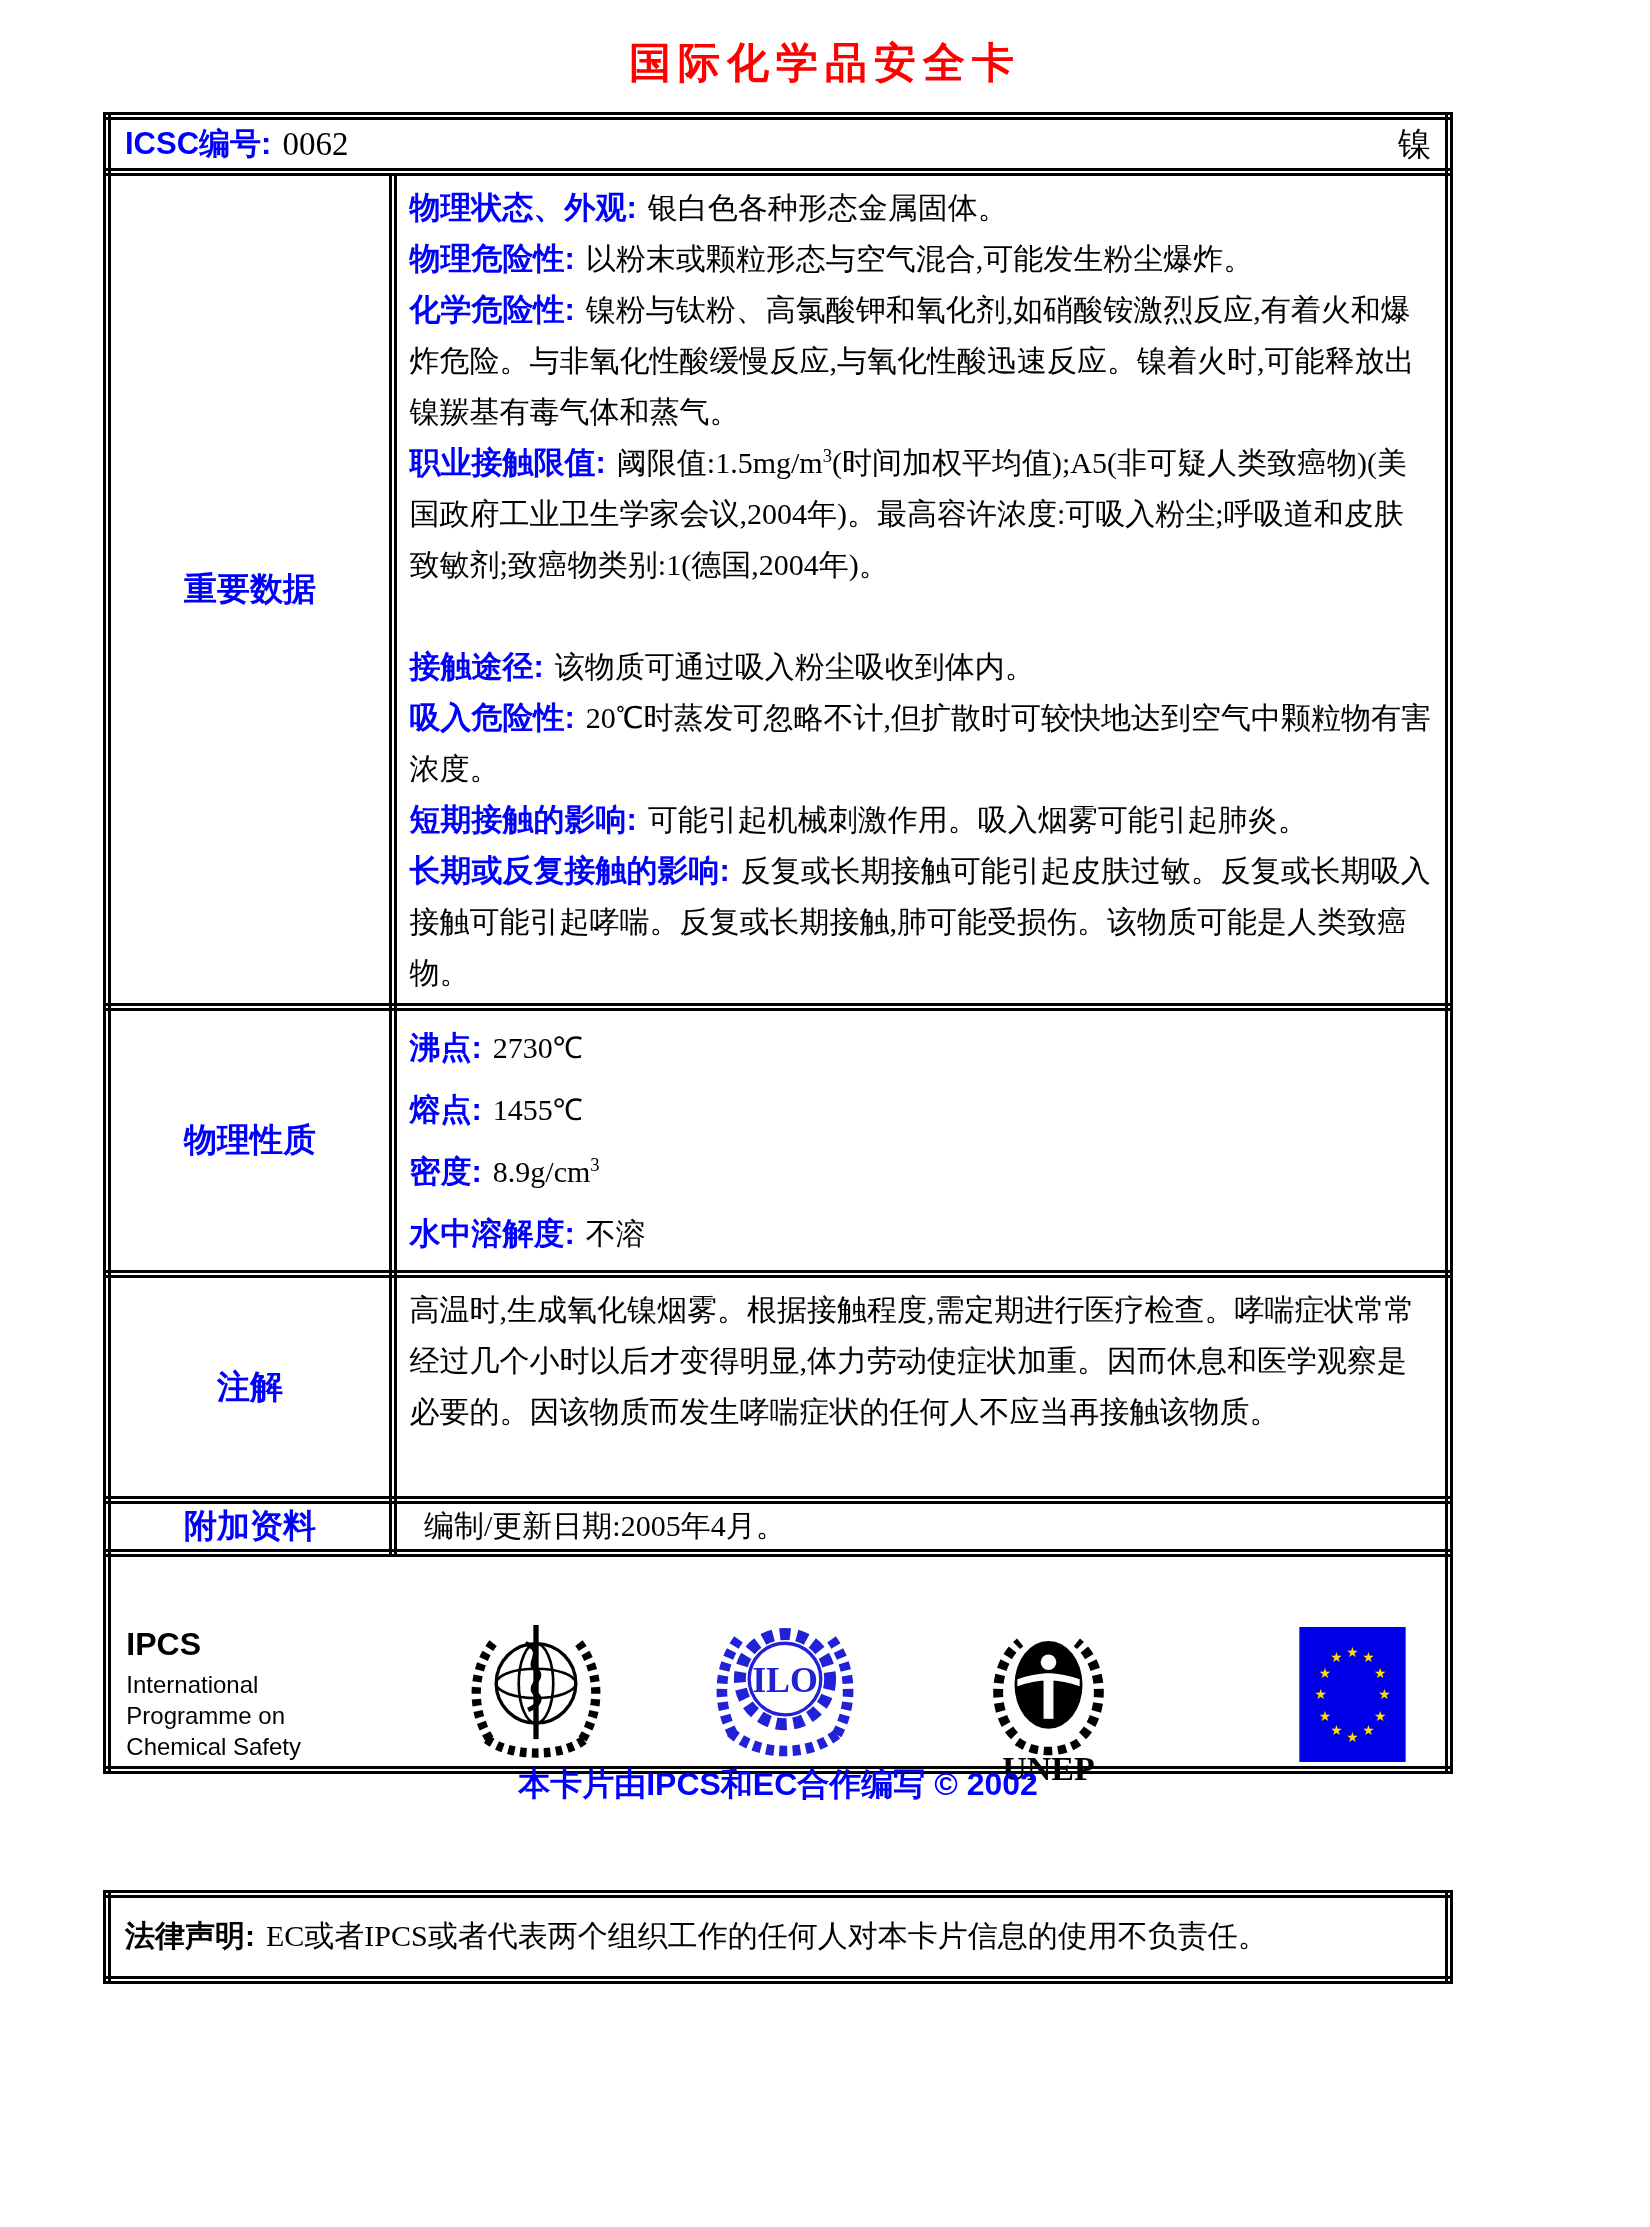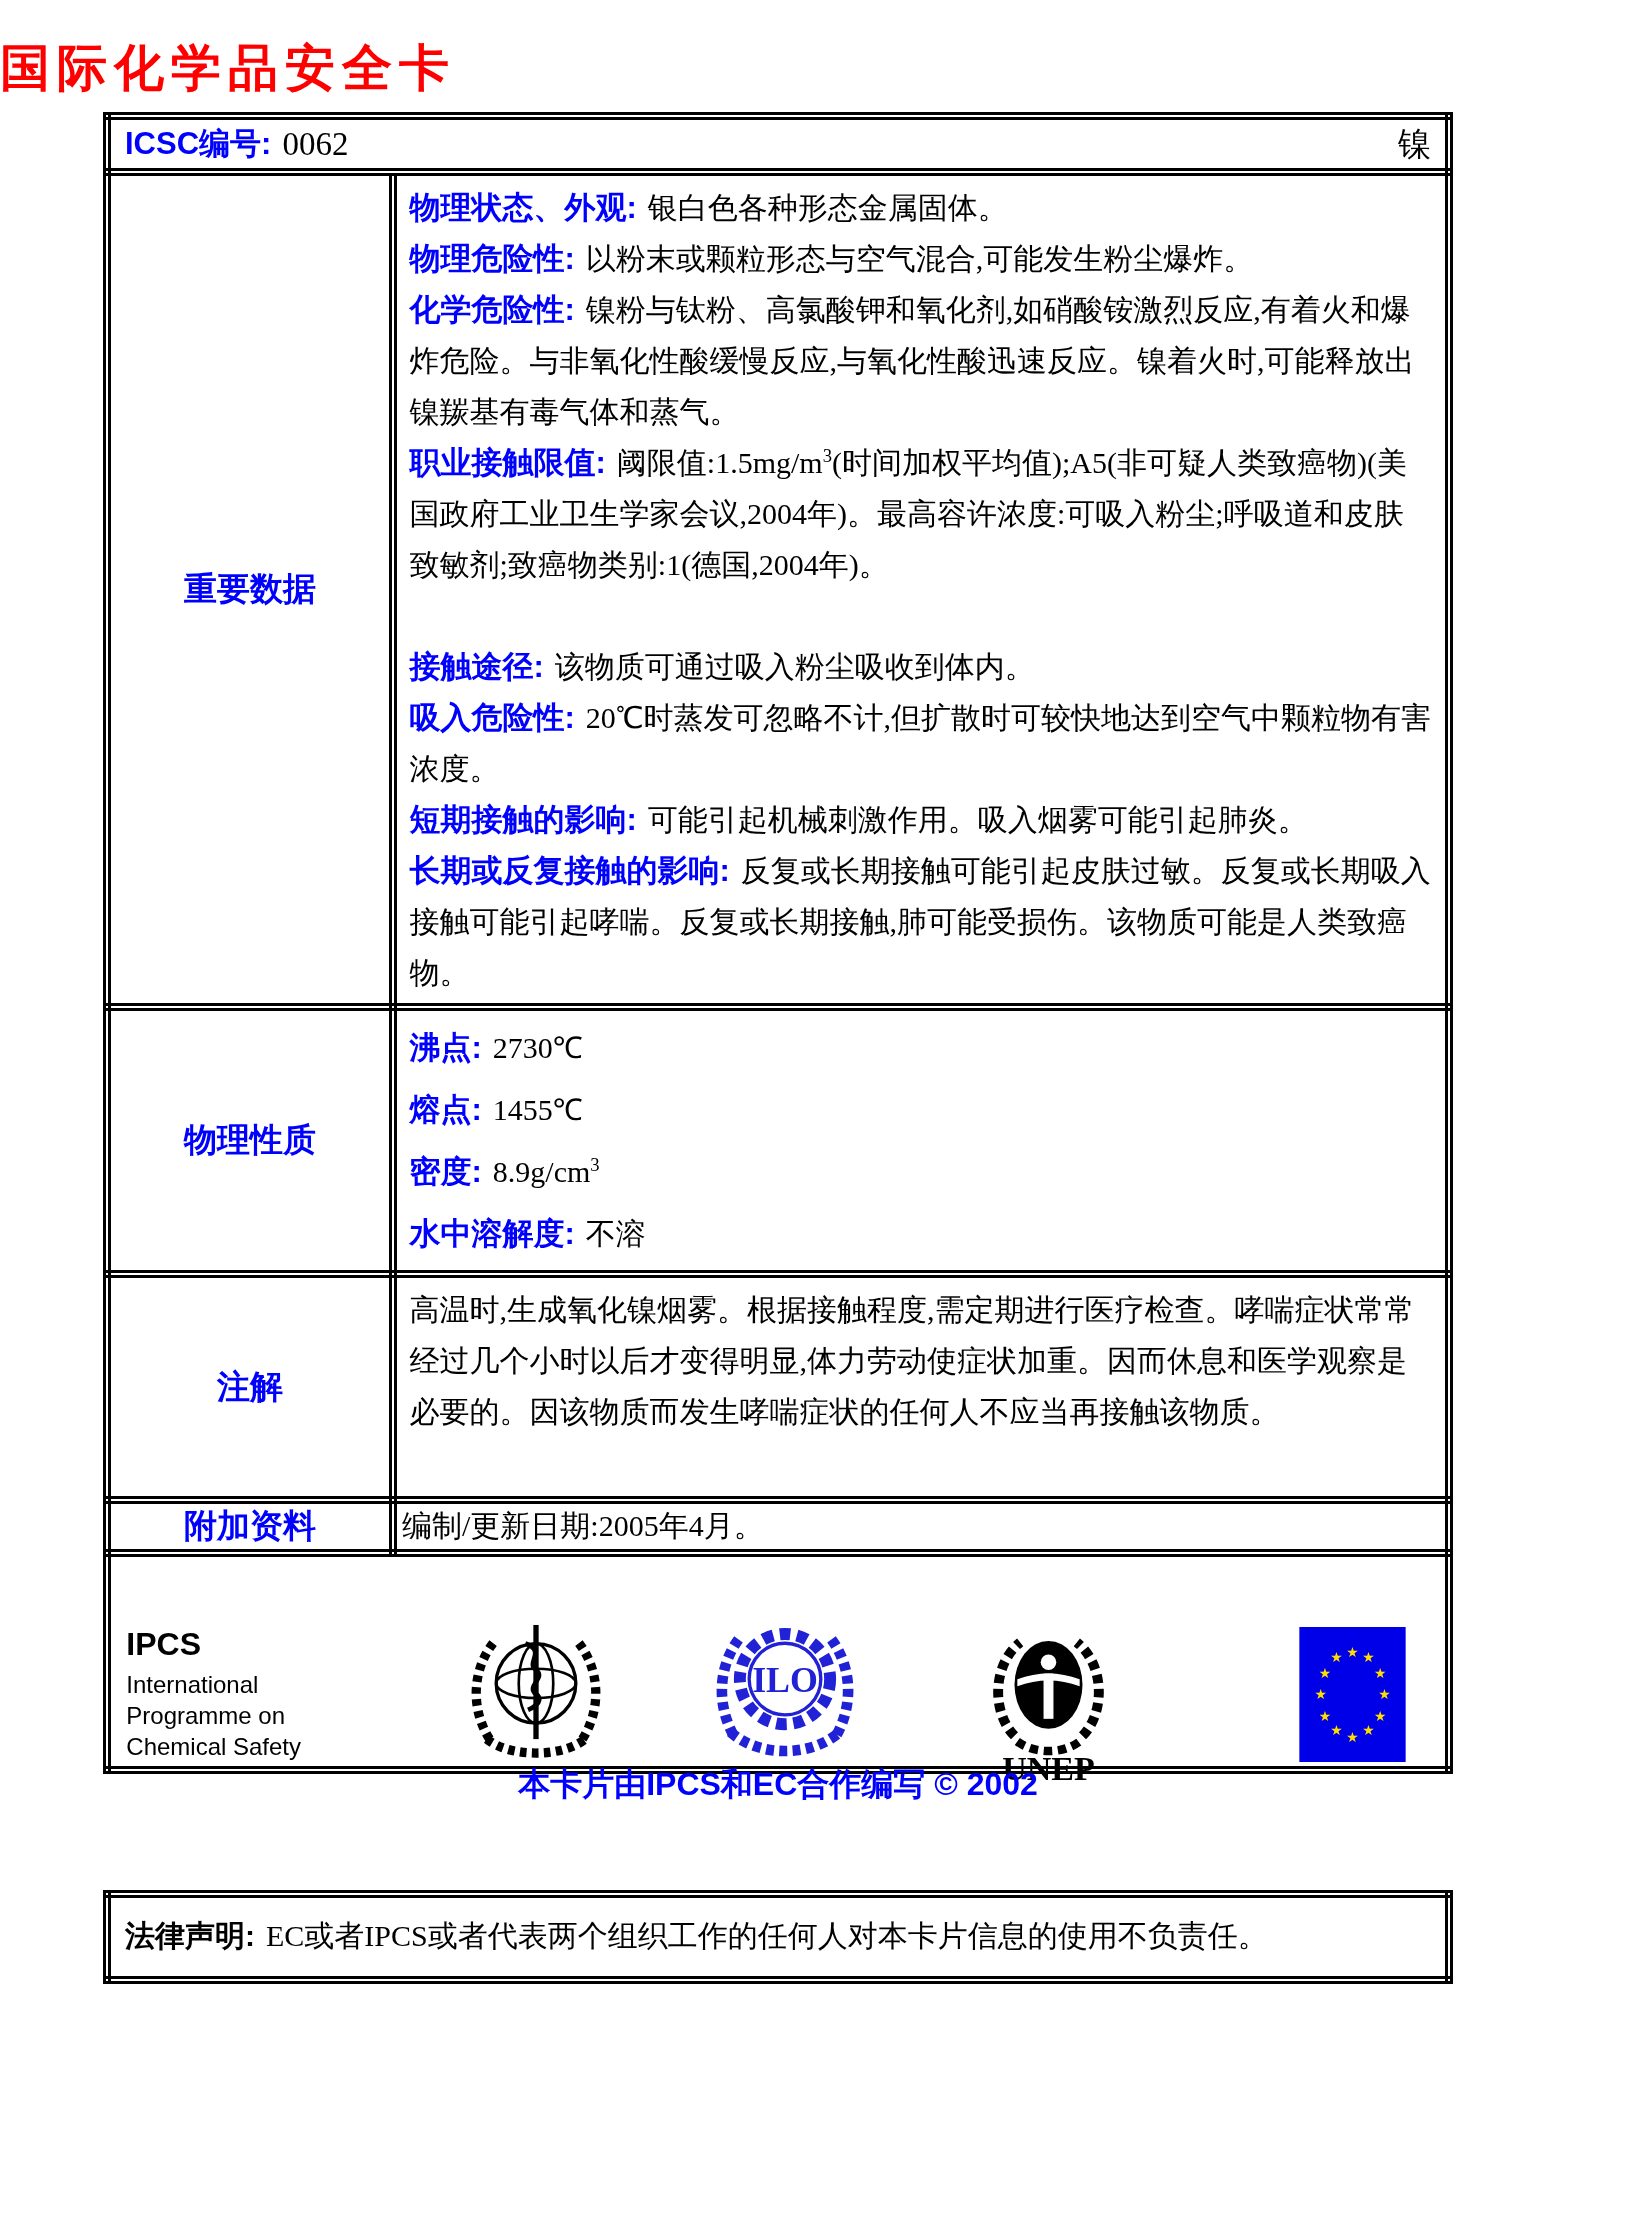--- a/index.html
+++ b/index.html
@@ -3,23 +3,23 @@
 <meta charset="utf-8">
 <style>
   * { margin:0; padding:0; box-sizing:border-box; }
   html,body { background:#ffffff; }
   body {
     width:1650px; height:2227px; position:relative; overflow:hidden;
     font-family:"Liberation Serif", serif; color:#000;
   }
   .page-title {
     position:absolute; top:35px; left:0; width:100%;
-    color:#ff0000;
+    text-align:center; color:#ff0000;
     font-family:"Liberation Sans", sans-serif; font-weight:bold;
-    font-size:50px; letter-spacing:7px;
+    font-size:42px; letter-spacing:7px;
   }
   table.card {
     position:absolute; left:103px; top:112px; width:1350px;
     border-collapse:collapse; table-layout:fixed;
   }
   table.card, table.card td { border:8.4px double #000; }
   td { vertical-align:top; background:#fff; }
   td.rowlabel {
     width:286px; text-align:center; vertical-align:middle;
     font-family:Liberation Sans, sans-serif; font-weight:bold;
@@ -34,21 +34,21 @@
   .field-label {
     color:#0000ff; font-family:"Liberation Sans", sans-serif;
     font-weight:bold; font-size:31px; margin-right:11px;
   }
   .icsc-num { font-size:33px; }
   .chem-name { font-size:33px; }
   .para { text-align:left; }
   .blank-line { height:51px; }
   sup { font-size:0.62em; line-height:0; vertical-align:super; }
   .pline { line-height:62px; }
-  .single-line { display:flex; align-items:center; height:100%; padding:0 5px; font-size:30px; }
+  .single-line { display:flex; align-items:center; height:100%; padding:0 27px; font-size:30px; }
   .logos-cell { position:relative; height:100%;margin-top:48px; }
   .ipcs-block {
     position:absolute; left:15.3px; top:21px;
     font-family:"Liberation Sans", sans-serif; color:#000;
   }
   .ipcs-acronym { font-size:32px; font-weight:bold; margin-bottom:5.6px; }
   .ipcs-line { font-size:24px; line-height:31px; }
   .logo { position:absolute; }
   .logo-who  { left:352px; top:9.8px; }
   .logo-ilo  { left:599px; top:12.5px; }

